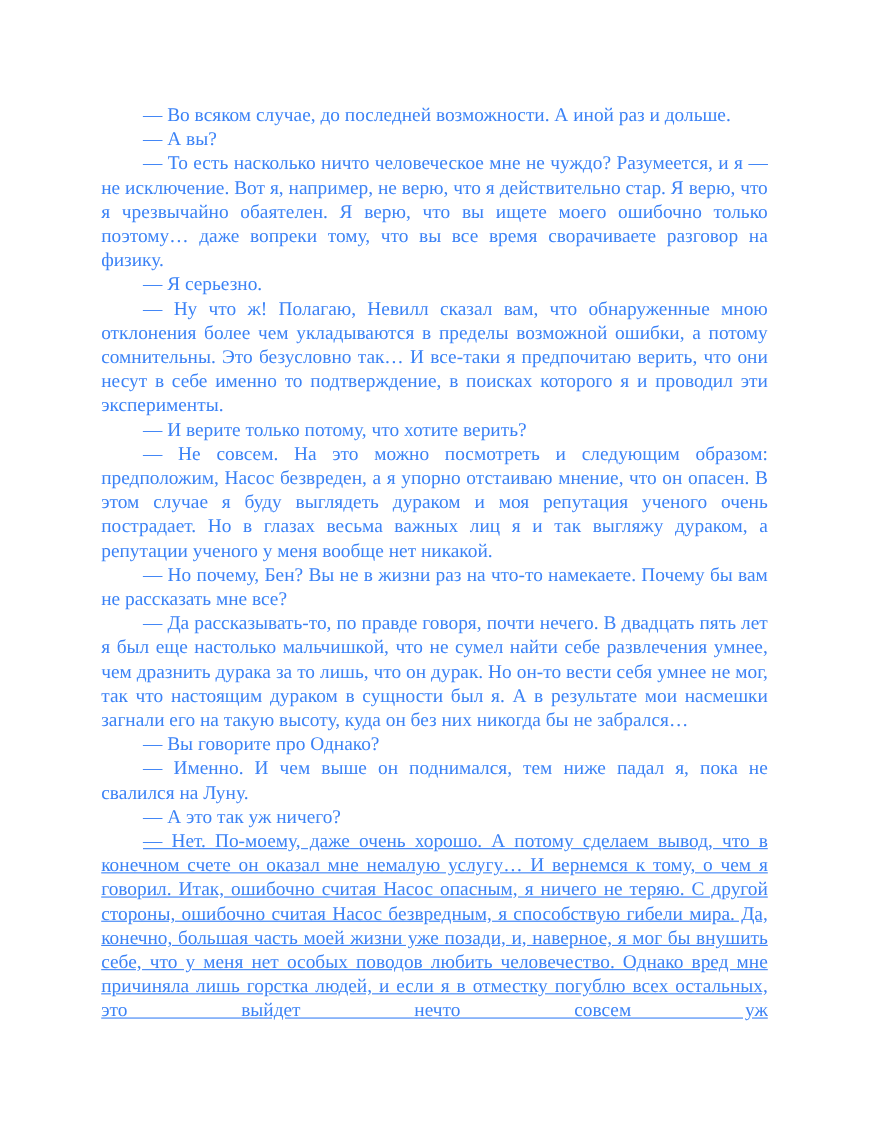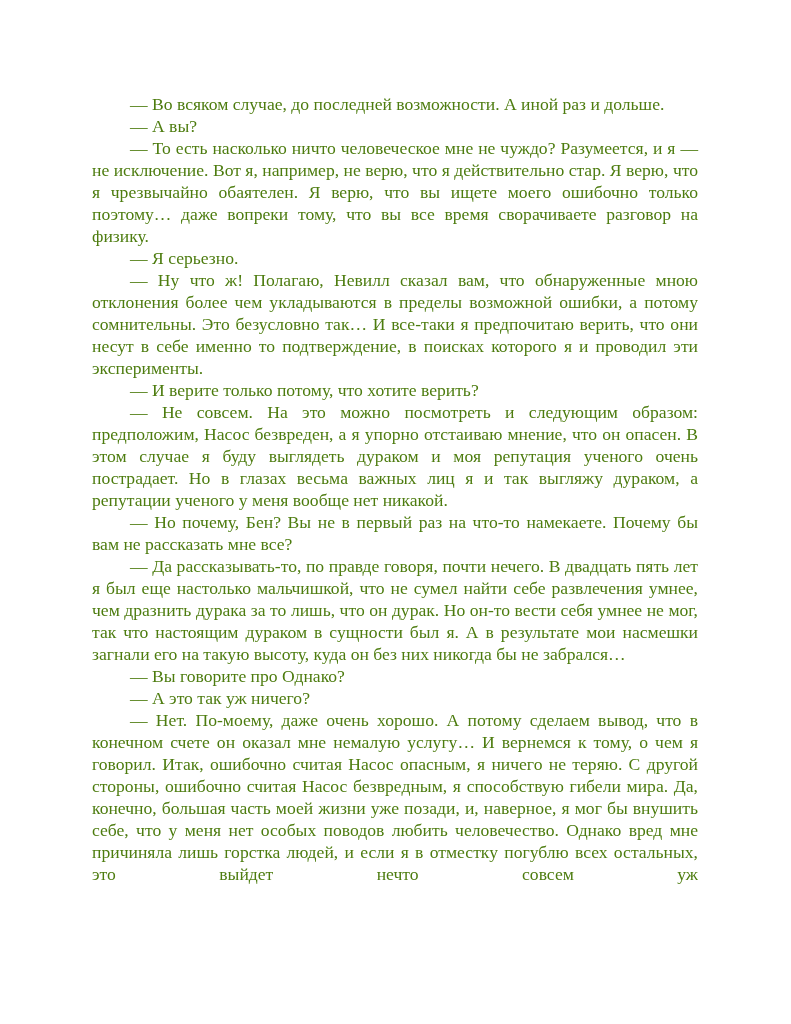--- a/index.html
+++ b/index.html
@@ -5,38 +5,39 @@
   html, body { margin: 0; padding: 0; background: #ffffff; }
   body { width: 791px; height: 1024px; position: relative; overflow: hidden; }
   .page {
     position: absolute;
     left: 92px;
     top: 93px;
     width: 606px;
     font-family: "Liberation Serif", serif;
     font-size: 17.6px;
     line-height: 22px;
-    color: #4d7c0f;
+    color: #3b82f6;
   }
   .para {
     margin: 0;
     text-indent: 38px;
     text-align: justify;
   }
-  .para.last { text-align-last: justify; }
+  .para.last { text-align-last: justify; text-decoration: underline; }
 </style>
 </head>
 <body>
 
 <div class="page">
   <p class="para">— Во всяком случае, до последней возможности. А иной раз и дольше.</p>
   <p class="para">— А вы?</p>
   <p class="para">— То есть насколько ничто человеческое мне не чуждо? Разумеется, и я — не исключение. Вот я, например, не верю, что я действительно стар. Я верю, что я чрезвычайно обаятелен. Я верю, что вы ищете моего ошибочно только поэтому… даже вопреки тому, что вы все время сворачиваете разговор на физику.</p>
   <p class="para">— Я серьезно.</p>
   <p class="para">— Ну что ж! Полагаю, Невилл сказал вам, что обнаруженные мною отклонения более чем укладываются в пределы возможной ошибки, а потому сомнительны. Это безусловно так… И все-таки я предпочитаю верить, что они несут в себе именно то подтверждение, в поисках которого я и проводил эти эксперименты.</p>
   <p class="para">— И верите только потому, что хотите верить?</p>
   <p class="para">— Не совсем. На это можно посмотреть и следующим образом: предположим, Насос безвреден, а я упорно отстаиваю мнение, что он опасен. В этом случае я буду выглядеть дураком и моя репутация ученого очень пострадает. Но в глазах весьма важных лиц я и так выгляжу дураком, а репутации ученого у меня вообще нет никакой.</p>
-  <p class="para">— Но почему, Бен? Вы не в первый раз на что-то намекаете. Почему бы вам не рассказать мне все?</p>
+  <p class="para">— Но почему, Бен? Вы не в жизни раз на что-то намекаете. Почему бы вам не рассказать мне все?</p>
   <p class="para">— Да рассказывать-то, по правде говоря, почти нечего. В двадцать пять лет я был еще настолько мальчишкой, что не сумел найти себе развлечения умнее, чем дразнить дурака за то лишь, что он дурак. Но он-то вести себя умнее не мог, так что настоящим дураком в сущности был я. А в результате мои насмешки загнали его на такую высоту, куда он без них никогда бы не забрался…</p>
   <p class="para">— Вы говорите про Однако?</p>
+  <p class="para">— Именно. И чем выше он поднимался, тем ниже падал я, пока не свалился на Луну.</p>
   <p class="para">— А это так уж ничего?</p>
   <p class="para last">— Нет. По-моему, даже очень хорошо. А потому сделаем вывод, что в конечном счете он оказал мне немалую услугу… И вернемся к тому, о чем я говорил. Итак, ошибочно считая Насос опасным, я ничего не теряю. С другой стороны, ошибочно считая Насос безвредным, я способствую гибели мира. Да, конечно, большая часть моей жизни уже позади, и, наверное, я мог бы внушить себе, что у меня нет особых поводов любить человечество. Однако вред мне причиняла лишь горстка людей, и если я в отместку погублю всех остальных, это выйдет нечто совсем уж</p>
 </div>
 
 </body></html>

